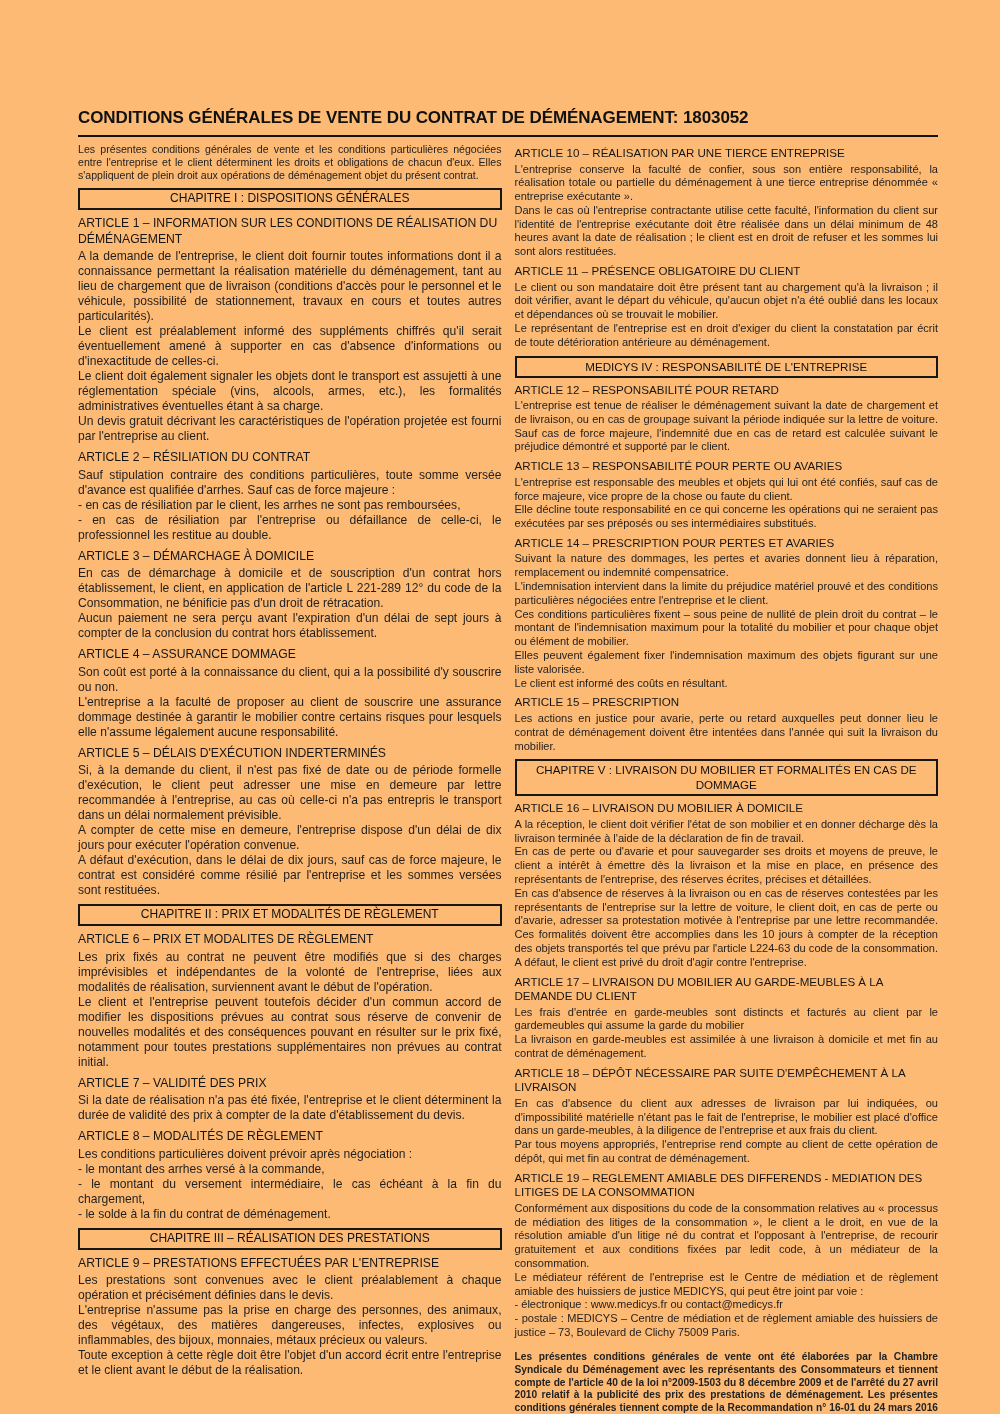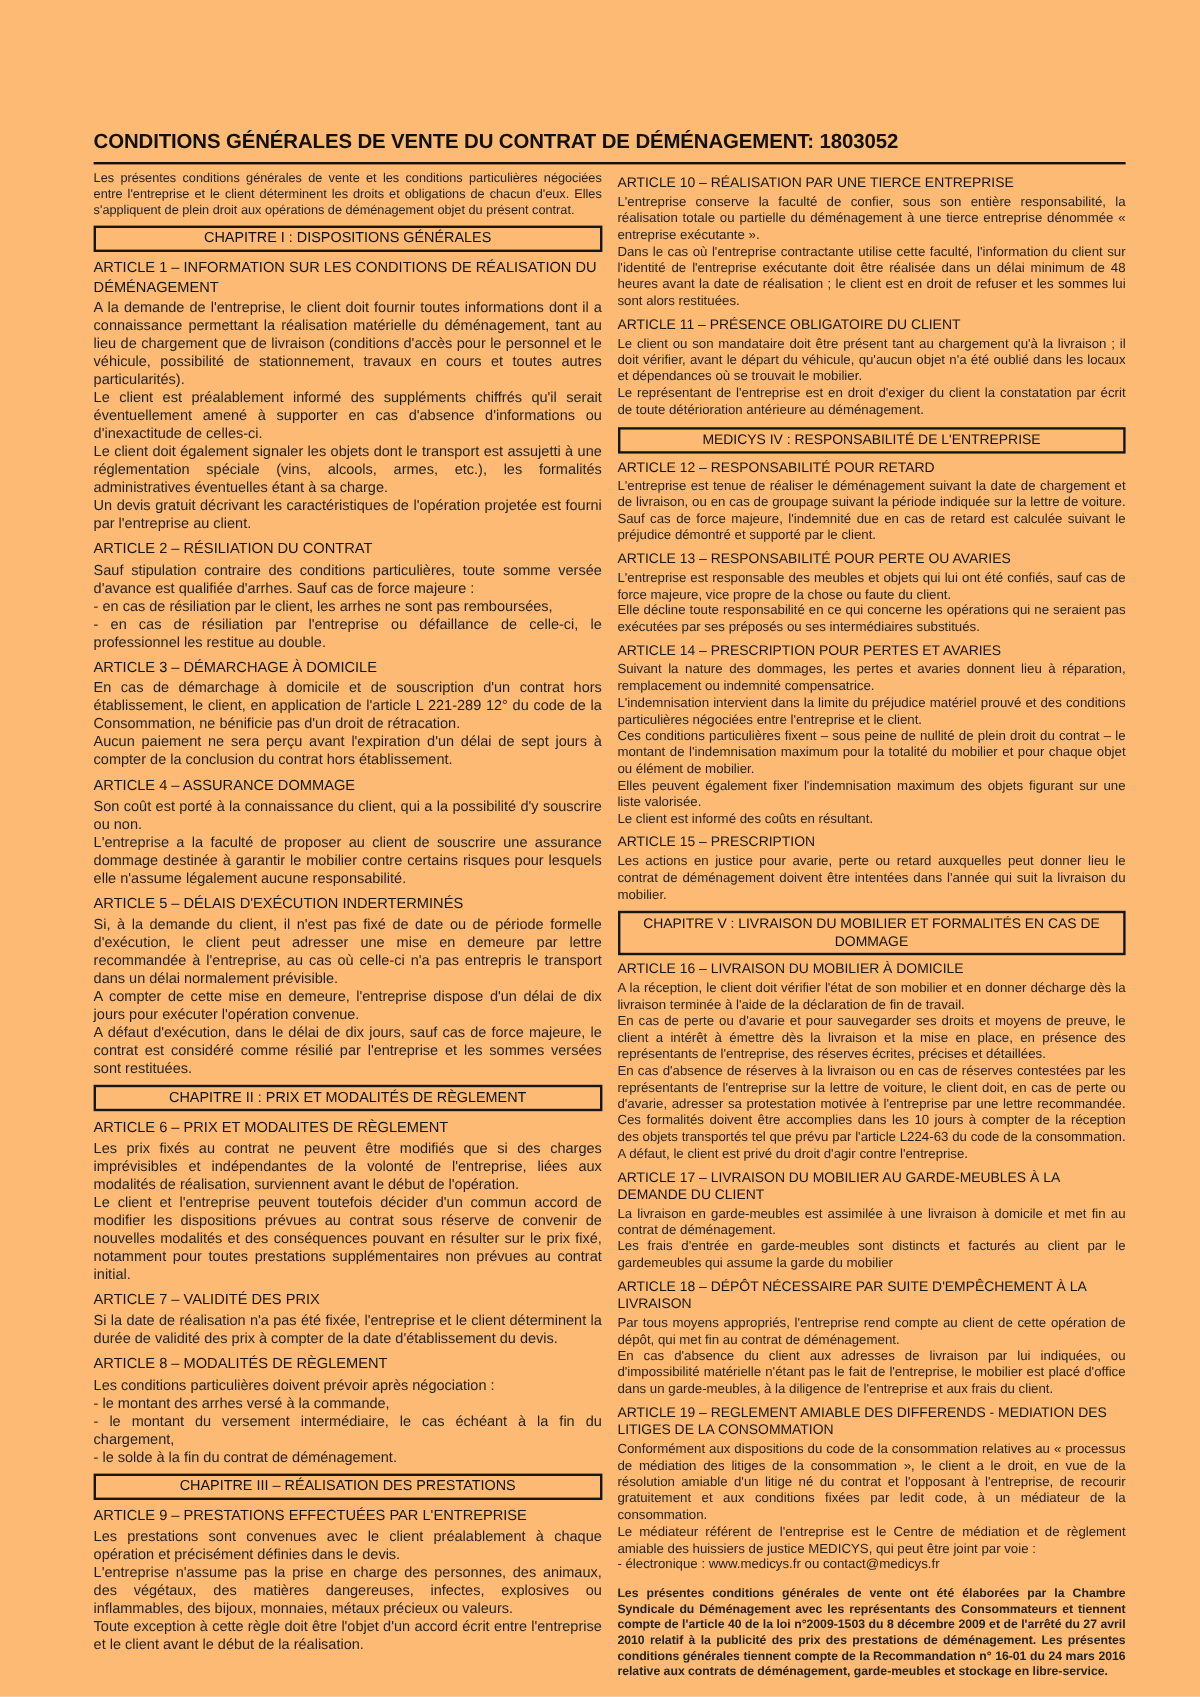--- a/index.html
+++ b/index.html
@@ -126,25 +126,26 @@
         <p class="para">Elles peuvent également fixer l'indemnisation maximum des objets figurant sur une liste valorisée.</p>
         <p class="para">Le client est informé des coûts en résultant.</p>
         <p class="article"><b>ARTICLE 15 –</b><span> PRESCRIPTION</span></p>
         <p class="para">Les actions en justice pour avarie, perte ou retard auxquelles peut donner lieu le contrat de déménagement doivent être intentées dans l'année qui suit la livraison du mobilier.</p>
         <div class="chapter"><span>CHAPITRE V : LIVRAISON DU MOBILIER ET FORMALITÉS EN CAS DE DOMMAGE</span></div>
         <p class="article"><b>ARTICLE 16 –</b><span> LIVRAISON DU MOBILIER À DOMICILE</span></p>
         <p class="para">A la réception, le client doit vérifier l'état de son mobilier et en donner décharge dès la livraison terminée à l'aide de la déclaration de fin de travail.</p>
         <p class="para">En cas de perte ou d'avarie et pour sauvegarder ses droits et moyens de preuve, le client a intérêt à émettre dès la livraison et la mise en place, en présence des représentants de l'entreprise, des réserves écrites, précises et détaillées.</p>
         <p class="para">En cas d'absence de réserves à la livraison ou en cas de réserves contestées par les représentants de l'entreprise sur la lettre de voiture, le client doit, en cas de perte ou d'avarie, adresser sa protestation motivée à l'entreprise par une lettre recommandée. Ces formalités doivent être accomplies dans les 10 jours à compter de la réception des objets transportés tel que prévu par l'article L224-63 du code de la consommation. A défaut, le client est privé du droit d'agir contre l'entreprise.</p>
         <p class="article"><b>ARTICLE 17 –</b><span> LIVRAISON DU MOBILIER AU GARDE-MEUBLES À LA DEMANDE DU CLIENT</span></p>
+        <p class="para">Les frais d'entrée en garde-meubles sont distincts et facturés au client par le gardemeubles qui assume la garde du mobilier</p>
         <p class="para">La livraison en garde-meubles est assimilée à une livraison à domicile et met fin au contrat de déménagement.</p>
-        <p class="para">Les frais d'entrée en garde-meubles sont distincts et facturés au client par le gardemeubles qui assume la garde du mobilier</p>
         <p class="article"><b>ARTICLE 18 –</b><span> DÉPÔT NÉCESSAIRE PAR SUITE D'EMPÊCHEMENT À LA LIVRAISON</span></p>
+        <p class="para sm">En cas d'absence du client aux adresses de livraison par lui indiquées, ou d'impossibilité matérielle n'étant pas le fait de l'entreprise, le mobilier est placé d'office dans un garde-meubles, à la diligence de l'entreprise et aux frais du client.</p>
         <p class="para sm">Par tous moyens appropriés, l'entreprise rend compte au client de cette opération de dépôt, qui met fin au contrat de déménagement.</p>
-        <p class="para sm">En cas d'absence du client aux adresses de livraison par lui indiquées, ou d'impossibilité matérielle n'étant pas le fait de l'entreprise, le mobilier est placé d'office dans un garde-meubles, à la diligence de l'entreprise et aux frais du client.</p>
         <p class="article"><b>ARTICLE 19 –</b><span> REGLEMENT AMIABLE DES DIFFERENDS - MEDIATION DES LITIGES DE LA CONSOMMATION</span></p>
         <p class="para sm">Conformément aux dispositions du code de la consommation relatives au « processus de médiation des litiges de la consommation », le client a le droit, en vue de la résolution amiable d'un litige né du contrat et l'opposant à l'entreprise, de recourir gratuitement et aux conditions fixées par ledit code, à un médiateur de la consommation.</p>
         <p class="para sm">Le médiateur référent de l'entreprise est le Centre de médiation et de règlement amiable des huissiers de justice MEDICYS, qui peut être joint par voie :</p>
         <p class="para sm">- électronique : www.medicys.fr ou contact@medicys.fr</p>
+        <p class="para sm">- postale : MEDICYS – Centre de médiation et de règlement amiable des huissiers de justice – 73, Boulevard de Clichy 75009 Paris.</p>
         <p class="footer">Les présentes conditions générales de vente ont été élaborées par la Chambre Syndicale du Déménagement avec les représentants des Consommateurs et tiennent compte de l'article 40 de la loi n°2009-1503 du 8 décembre 2009 et de l'arrêté du 27 avril 2010 relatif à la publicité des prix des prestations de déménagement. Les présentes conditions générales tiennent compte de la Recommandation n° 16-01 du 24 mars 2016 relative aux contrats de déménagement, garde-meubles et stockage en libre-service.</p>
       </div>
   </div>
 </div>
 
 </body></html>

